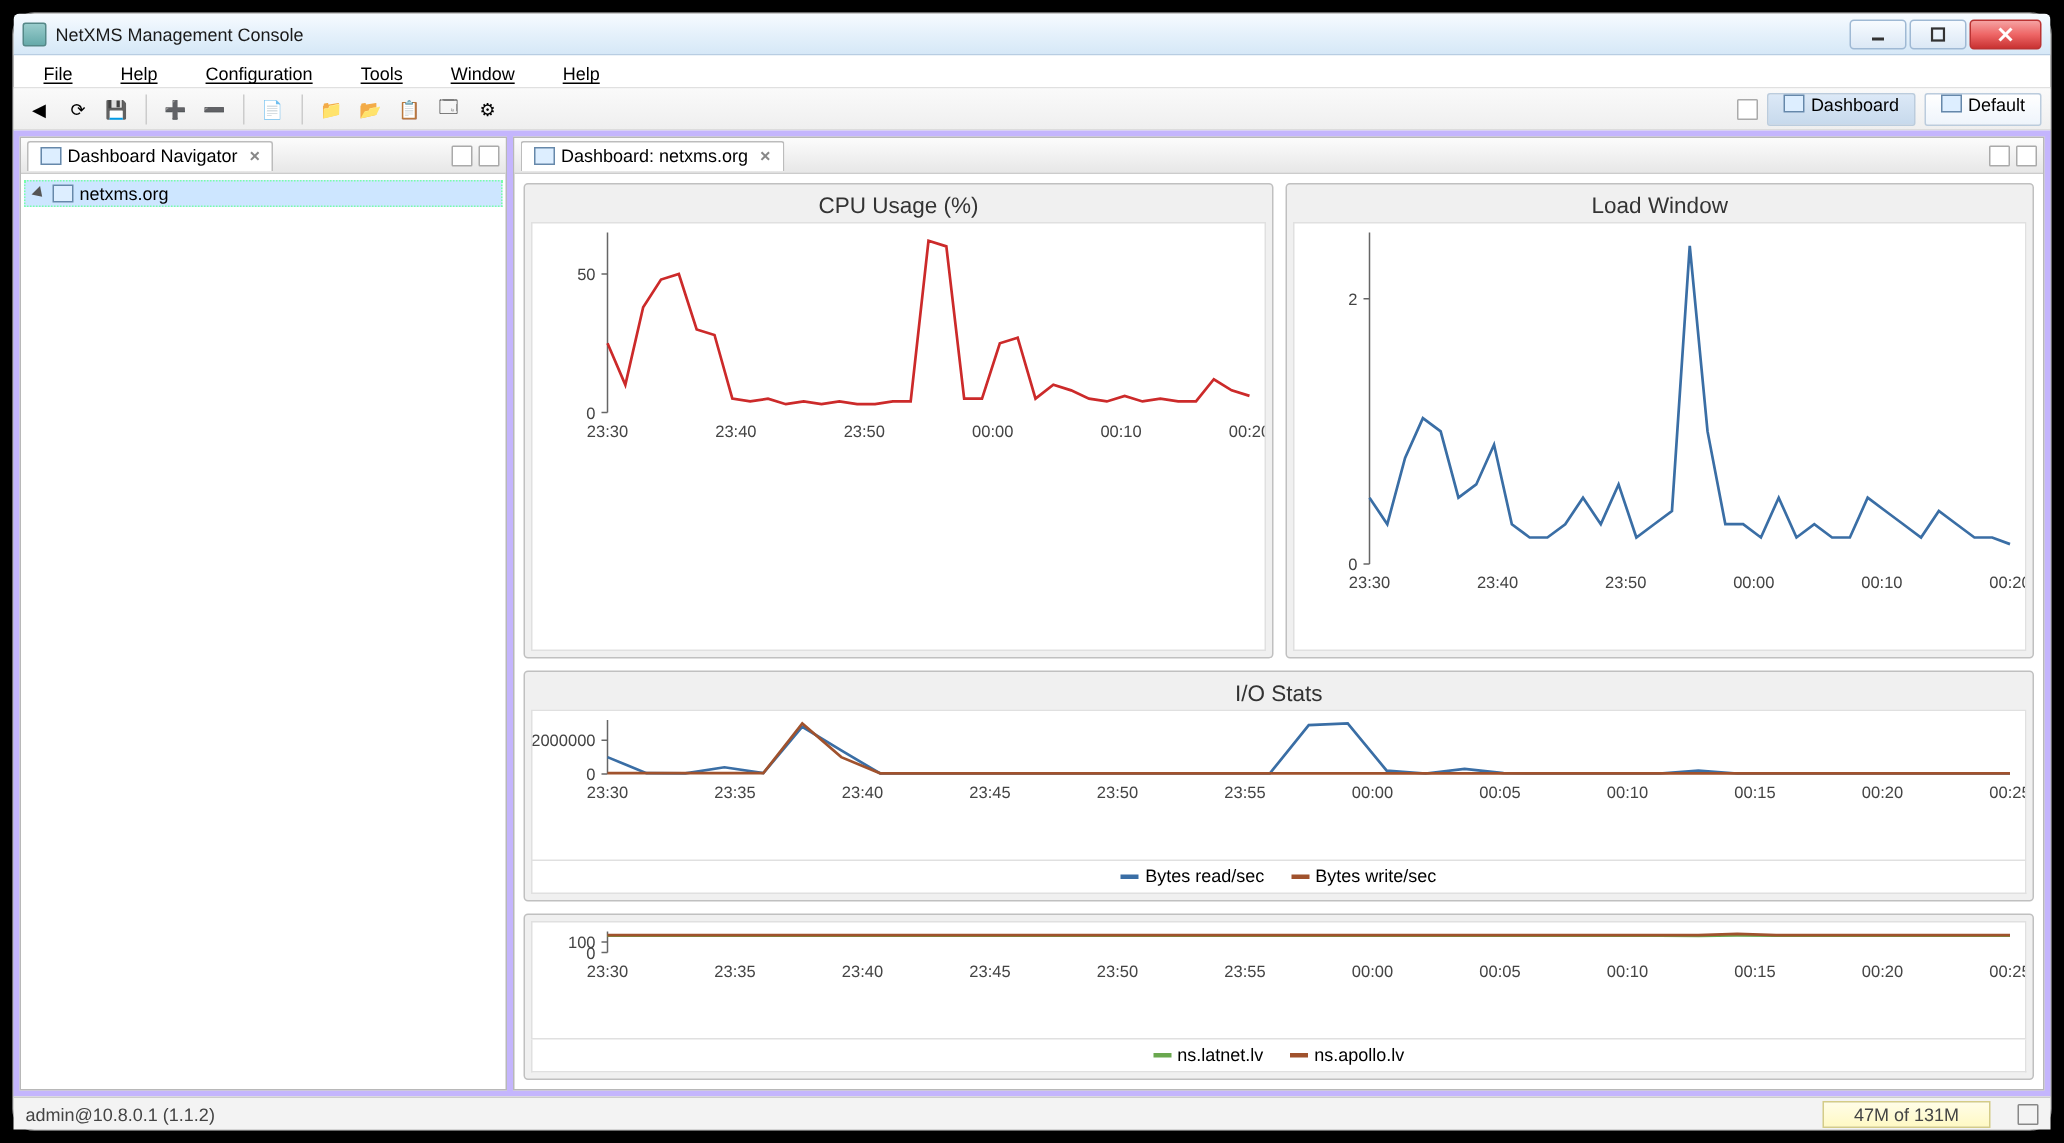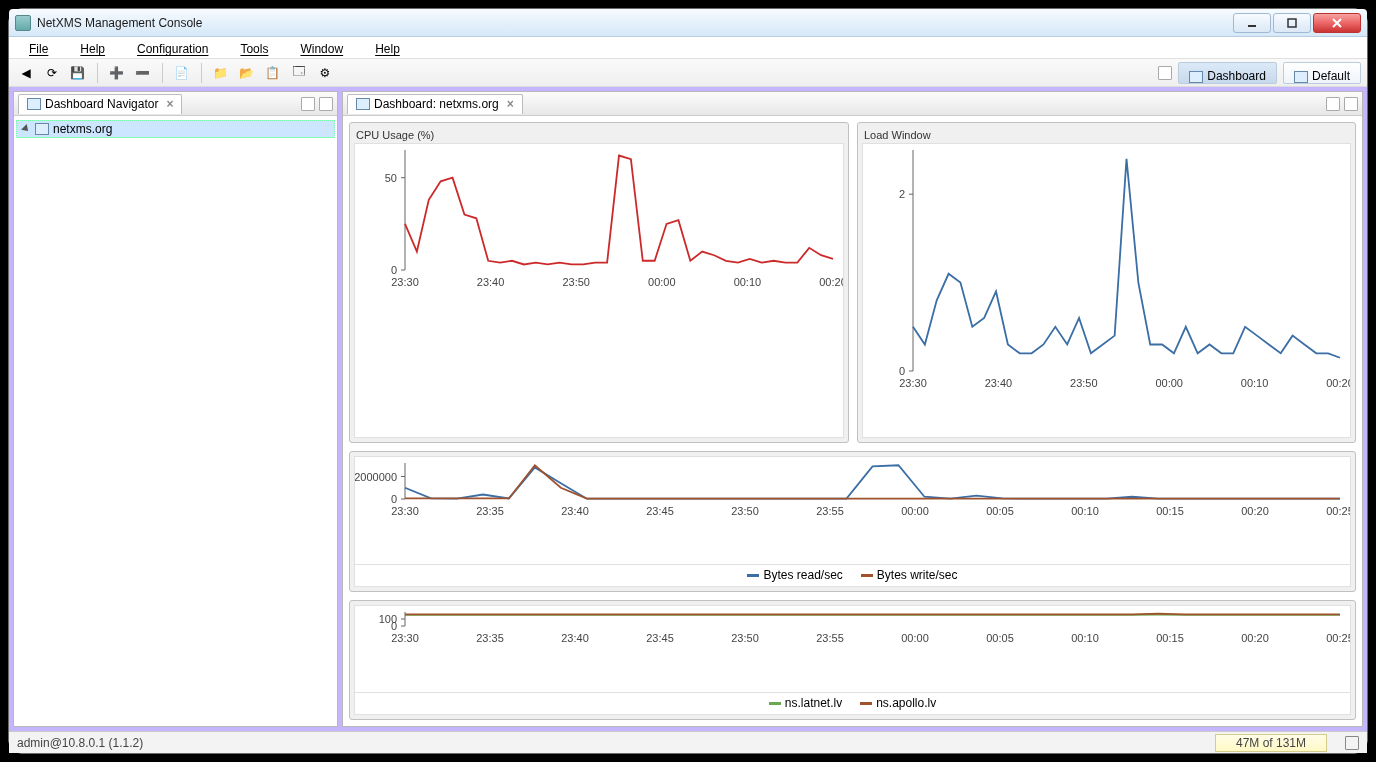--- a/index.html
+++ b/index.html
@@ -11,41 +11,41 @@
 .winbtns{display:flex;gap:2px}
 .winbtn{width:38px;height:20px;border:1px solid #9fb9d4;border-radius:3px;background:linear-gradient(#f7fbff,#dbe8f5);display:flex;align-items:center;justify-content:center;cursor:pointer}
 .winbtn.close{background:linear-gradient(#f5a2a2,#e66 50%,#c93333);border-color:#b33;color:#fff;width:48px}
 .menubar{height:22px;display:flex;align-items:flex-end;padding:0 4px;gap:0;border-bottom:1px solid #e0e0e0}
 .menubar span{padding:2px 8px;cursor:pointer}
 .menubar .ul{text-decoration:underline;text-underline-offset:2px}
 .toolbar{height:28px;display:flex;align-items:center;padding:0 6px;gap:4px;border-bottom:1px solid #dcdcdc;background:linear-gradient(#fafafa,#efefef)}
 .tbtn{width:22px;height:22px;border:1px solid transparent;border-radius:2px;display:flex;align-items:center;justify-content:center;cursor:pointer}
 .sep{width:1px;height:20px;background:#ccc;margin:0 4px}
 .persp{margin-left:auto;display:flex;gap:6px;align-items:center}
-.persp .pbtn{height:22px;padding:0 10px;display:flex;align-items:flex-end;border:1px solid #bcd;border-radius:2px;background:linear-gradient(#fff,#eef4fb);cursor:pointer;gap:4px}
+.persp .pbtn{height:22px;padding:0 10px;display:flex;align-items:flex-start;border:1px solid #bcd;border-radius:2px;background:linear-gradient(#fff,#eef4fb);cursor:pointer;gap:4px}
 .persp .pbtn.active{background:linear-gradient(#dce9f7,#c7d9ec)}
 .main{flex:1;display:flex;gap:4px;padding:4px;overflow:hidden;background:#c4b5fd}
 .pane{background:#fff;border:1px solid #b8b8b8;display:flex;flex-direction:column}
 .pane.left{width:325px}
 .pane.right{flex:1}
 .pane-header{height:24px;display:flex;align-items:center;background:linear-gradient(#fcfcfc,#e7e7e7);border-bottom:1px solid #ccc;padding:0 4px;gap:4px}
 .tab{height:20px;padding:0 8px;background:#fff;border:1px solid #bcbcbc;border-bottom:none;border-radius:2px 2px 0 0;display:flex;align-items:center;gap:4px}
 .tab .x{font-weight:bold;color:#888;margin-left:4px;cursor:pointer}
 .pane-header .hicons{margin-left:auto;display:flex;gap:4px}
 .hicon{width:14px;height:14px;border:1px solid #aaa;border-radius:1px;cursor:pointer;background:#fff}
 .tree{padding:4px 2px}
 .tree .row{display:flex;align-items:center;height:18px;padding-left:6px;cursor:pointer;gap:4px}
 .tree .row.sel{background:#cde6ff;border:1px dotted #7fa}
 .tree .row.child{padding-left:30px}
 .tw{display:inline-block;width:0;height:0;border-top:4px solid transparent;border-bottom:4px solid transparent;border-left:6px solid #555;transform:rotate(45deg);margin-right:2px}
 .sq{width:14px;height:12px;border:1px solid #68a;background:#def;display:inline-block}
 .dash-body{flex:1;padding:6px;overflow:auto;display:grid;grid-template-columns:1fr 1fr;gap:8px}
 .dash-body .wide{grid-column:1/3}
 .chartbox{border:1px solid #c0c0c0;border-radius:3px;background:#f0f0f0;padding:4px;display:flex;flex-direction:column}
-.chartbox h3{font-weight:normal;font-size:11px;color:#333;padding:2px}
+.chartbox h3{text-align:center;font-weight:normal;font-size:15px;color:#333;padding:2px}
 .plot{flex:1;background:#fff;border:1px solid #e0e0e0;position:relative}
 .legend{display:flex;justify-content:center;gap:18px;padding:4px;background:#fff;border:1px solid #e0e0e0;border-top:none;margin-top:-1px}
 .legend span{display:flex;align-items:center;gap:4px}
 .swatch{width:12px;height:3px;display:inline-block}
 .statusbar{height:22px;border-top:1px solid #ccc;background:#f3f3f3;display:flex;align-items:center;padding:0 8px;gap:12px;font-size:11px;color:#444}
 .statusbar .mem{margin-left:auto;background:linear-gradient(#fffde8,#fff9c4);border:1px solid #d4cc88;padding:1px 20px}
 .trash{width:14px;height:14px;border:1px solid #888;border-radius:1px;margin-left:6px}
 svg text{font-size:11px;fill:#444}
 </style>
 </head>
@@ -175,20 +175,21 @@
                 <text x="50" y="243" text-anchor="middle">23:30</text>
                 <text x="135.4" y="243" text-anchor="middle">23:40</text>
                 <text x="220.8" y="243" text-anchor="middle">23:50</text>
                 <text x="306.2" y="243" text-anchor="middle">00:00</text>
                 <text x="391.6" y="243" text-anchor="middle">00:10</text>
                 <text x="477" y="243" text-anchor="middle">00:20</text>
                 <path d="M50 182.8 L61.861111111111114 200.48 L73.72222222222223 156.28 L85.58333333333333 129.76 L97.44444444444444 138.6 L109.30555555555556 182.8 L121.16666666666666 173.96 L133.02777777777777 147.44 L144.88888888888889 200.48 L156.75 209.32 L168.61111111111111 209.32 L180.47222222222223 200.48 L192.33333333333331 182.8 L204.19444444444443 200.48 L216.05555555555557 173.96 L227.91666666666669 209.32 L239.77777777777777 200.48 L251.63888888888889 191.64 L263.5 14.840000000000003 L275.3611111111111 138.6 L287.22222222222223 200.48 L299.08333333333337 200.48 L310.94444444444446 209.32 L322.80555555555554 182.8 L334.66666666666663 209.32 L346.52777777777777 200.48 L358.38888888888886 209.32 L370.25 209.32 L382.11111111111114 182.8 L393.97222222222223 191.64 L405.83333333333337 200.48 L417.69444444444446 209.32 L429.55555555555554 191.64 L441.41666666666663 200.48 L453.27777777777777 209.32 L465.13888888888886 209.32 L477 213.74" fill="none" stroke="#3a6ea5" stroke-width="1.8"></path>
               </svg></div>
         </div>
         <div class="chartbox wide">
+          <h3>I/O Stats</h3>
           <div class="plot" id="plot-io" style="height:100px"><svg width="995" height="64">
                 <line x1="50" y1="6" x2="50" y2="42" stroke="#666"></line>
                 <line x1="46" y1="42" x2="50" y2="42" stroke="#666"></line>
                 <text x="42" y="46" text-anchor="end">0</text>
                 <line x1="46" y1="19.5" x2="50" y2="19.5" stroke="#666"></line>
                 <text x="42" y="23.5" text-anchor="end">2000000</text>
                 <text x="50" y="58" text-anchor="middle">23:30</text>
                 <text x="135" y="58" text-anchor="middle">23:35</text>
                 <text x="220" y="58" text-anchor="middle">23:40</text>
                 <text x="305" y="58" text-anchor="middle">23:45</text>

